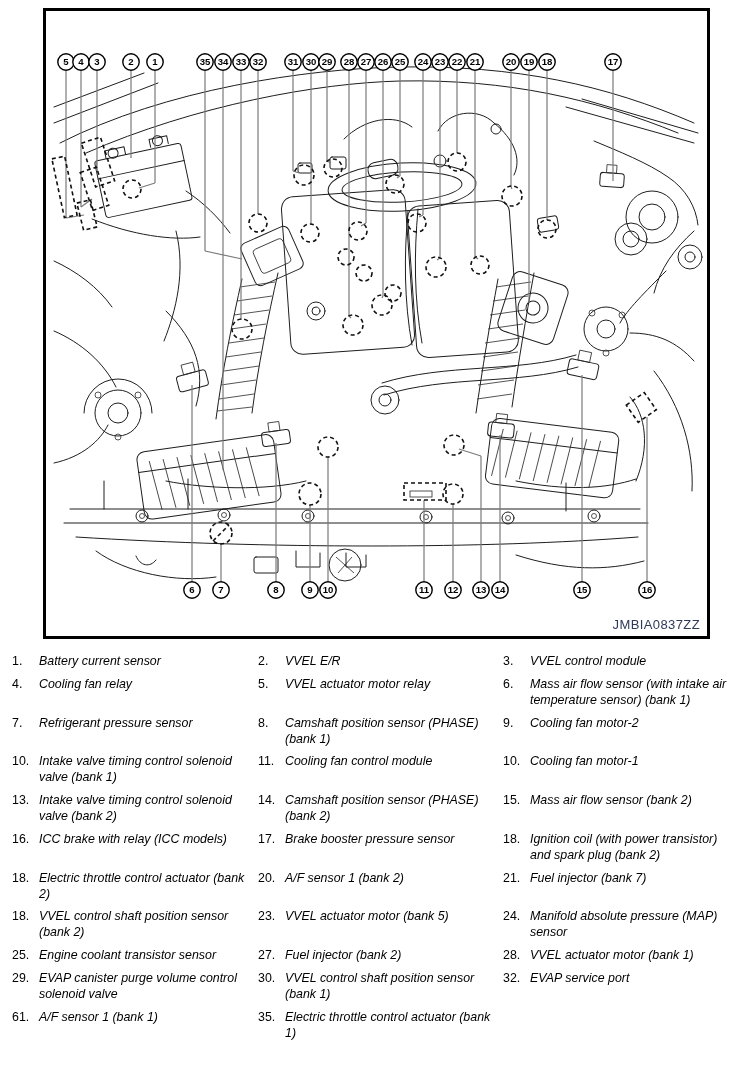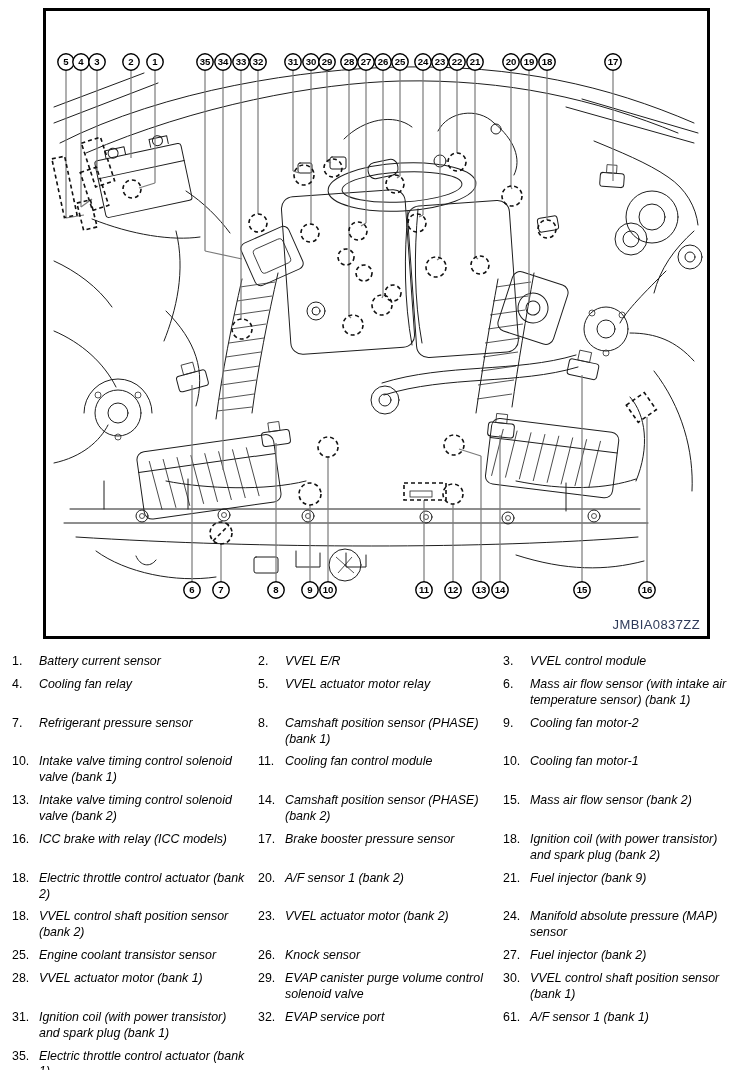--- a/index.html
+++ b/index.html
@@ -500,63 +500,55 @@
     <div class="lcell">
       <span class="lnum">18.</span>
       <span class="ltext">Electric throttle control actuator (bank 2)</span>
     </div>
     <div class="lcell">
       <span class="lnum">20.</span>
       <span class="ltext">A/F sensor 1 (bank 2)</span>
     </div>
     <div class="lcell">
       <span class="lnum">21.</span>
-      <span class="ltext">Fuel injector (bank 9)</span>
+      <span class="ltext">Fuel injector (bank 7)</span>
     </div>
     <div class="lcell">
       <span class="lnum">18.</span>
       <span class="ltext">VVEL control shaft position sensor (bank 2)</span>
     </div>
     <div class="lcell">
       <span class="lnum">23.</span>
-      <span class="ltext">VVEL actuator motor (bank 2)</span>
+      <span class="ltext">VVEL actuator motor (bank 5)</span>
     </div>
     <div class="lcell">
       <span class="lnum">24.</span>
       <span class="ltext">Manifold absolute pressure (MAP) sensor</span>
     </div>
     <div class="lcell">
       <span class="lnum">25.</span>
       <span class="ltext">Engine coolant transistor sensor</span>
     </div>
     <div class="lcell">
-      <span class="lnum">26.</span>
-      <span class="ltext">Knock sensor</span>
-    </div>
-    <div class="lcell">
       <span class="lnum">27.</span>
       <span class="ltext">Fuel injector (bank 2)</span>
     </div>
     <div class="lcell">
       <span class="lnum">28.</span>
       <span class="ltext">VVEL actuator motor (bank 1)</span>
     </div>
     <div class="lcell">
       <span class="lnum">29.</span>
       <span class="ltext">EVAP canister purge volume control solenoid valve</span>
     </div>
     <div class="lcell">
       <span class="lnum">30.</span>
       <span class="ltext">VVEL control shaft position sensor (bank 1)</span>
     </div>
     <div class="lcell">
-      <span class="lnum">31.</span>
-      <span class="ltext">Ignition coil (with power transistor) and spark plug (bank 1)</span>
-    </div>
-    <div class="lcell">
       <span class="lnum">32.</span>
       <span class="ltext">EVAP service port</span>
     </div>
     <div class="lcell">
       <span class="lnum">61.</span>
       <span class="ltext">A/F sensor 1 (bank 1)</span>
     </div>
     <div class="lcell">
       <span class="lnum">35.</span>
       <span class="ltext">Electric throttle control actuator (bank 1)</span>

